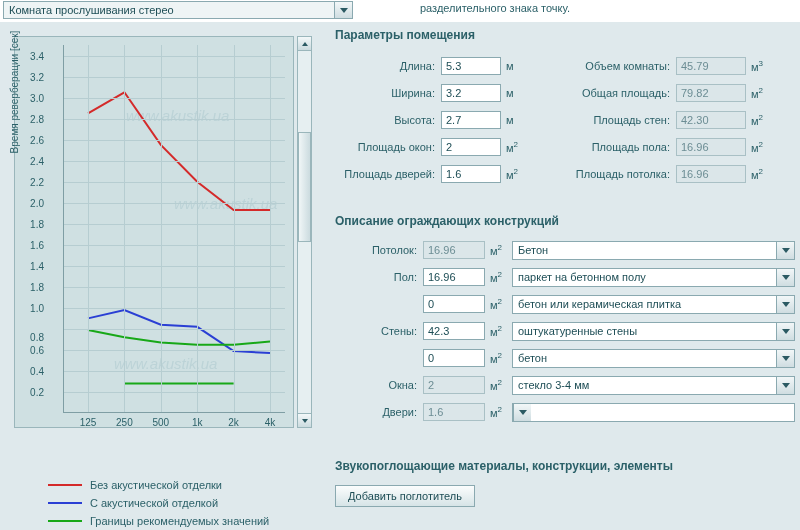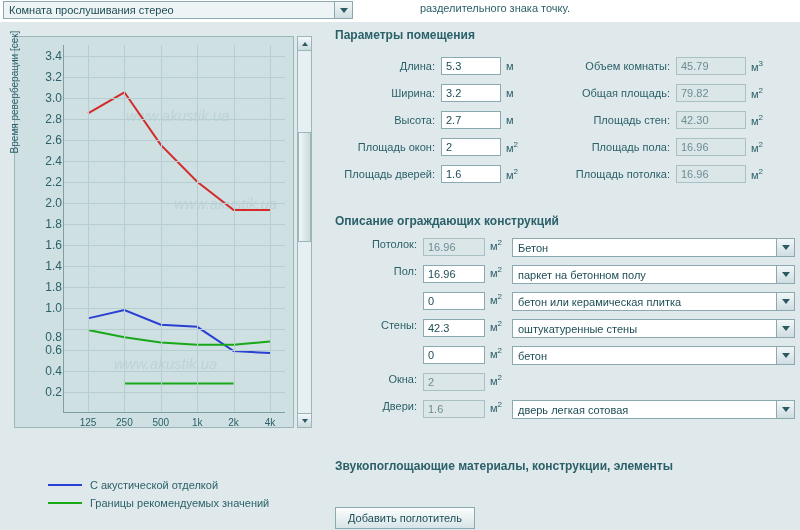--- a/index.html
+++ b/index.html
@@ -100,23 +100,23 @@
   }
   .grid-line-v {
     position: absolute;
     top: 0; height: 100%;
     width: 1px;
     background: #b6cdd1;
   }
   .ytick {
     position: absolute;
     right: 100%;
-    margin-right: 2px;
+    margin-right: 20px;
     transform: translateY(-50%);
-    font-size: 12px;
+    font-size: 10px;
     color: #2b6068;
     white-space: nowrap;
   }
   .xtick {
     position: absolute;
     top: 100%;
     margin-top: 5px;
     transform: translateX(-50%);
     font-size: 10px;
     color: #2b6068;
@@ -273,20 +273,21 @@
   .col-right { position: absolute; left: 215px; top: 0; width: 245px; }
 
   
   .constr {
     position: absolute;
     left: 10px; top: 190px;
     width: 460px;
   }
   .constr-row {
     display: flex;
+    align-items: center;
     height: 24px;
     margin-bottom: 3px;
   }
   .constr-label {
     width: 82px;
     text-align: right;
     padding-right: 6px;
     font-size: 11px;
   }
   .constr-input {
@@ -321,21 +322,21 @@
     display: flex; align-items: center; justify-content: center;
   }
 
   
   .absorb {
     position: absolute;
     left: 10px; top: 435px;
     width: 460px;
   }
   .btn-add {
-    margin-top: 24px;
+    margin-top: 2px;
     width: 140px; height: 22px;
     background: linear-gradient(#fbfdfd, #d6e4e7);
     border: 1px solid #8aa9b0;
     box-sizing: border-box;
     font-size: 11px;
     color: #1d4d55;
     font-family: "Liberation Sans", sans-serif;
     cursor: pointer;
   }
 </style>
@@ -421,20 +422,24 @@
           <span class="up-tri"></span>
         </div>
       <div class="thumb"></div>
       <div class="btn bottom">
           <span class="down-tri"></span>
         </div>
     </div>
 
     <div class="legend" id="legend">
         <div class="legend-row">
+          <span class="legend-swatch" style="background: rgb(212, 42, 42);"></span>
+          <span class="legend-text">Без акустической отделки</span>
+        </div>
+        <div class="legend-row">
           <span class="legend-swatch" style="background: rgb(42, 63, 212);"></span>
           <span class="legend-text">С акустической отделкой</span>
         </div>
         <div class="legend-row">
           <span class="legend-swatch" style="background: rgb(24, 168, 24);"></span>
           <span class="legend-text">Границы рекомендуемых значений</span>
         </div>
       </div>
   </div>
 
@@ -553,27 +558,32 @@
               <div class="sel-text">бетон</div>
               <div class="sel-arrow">
                 <span class="arrow-glyph"></span>
               </div>
             </div>
           </div>
           <div class="constr-row">
             <div class="constr-label">Окна:</div>
             <input class="input constr-input readonly" readonly="readonly" value="2" style="">
             <div class="constr-unit">м<sup>2</sup></div>
+            <div class="select">
+              <div class="sel-text">стекло 3-4 мм</div>
+              <div class="sel-arrow">
+                <span class="arrow-glyph"></span>
+              </div>
+            </div>
           </div>
           <div class="constr-row">
             <div class="constr-label">Двери:</div>
             <input class="input constr-input readonly" readonly="readonly" value="1.6" style="">
             <div class="constr-unit">м<sup>2</sup></div>
             <div class="select">
-              <div class="sel-text">дверь легкая сотовая</div>
               <div class="sel-arrow">
                 <span class="arrow-glyph"></span>
               </div>
             </div>
           </div>
         </div>
     </div>
 
     <div class="absorb">
       <div class="section-title">Звукопоглощающие материалы, конструкции, элементы</div>

